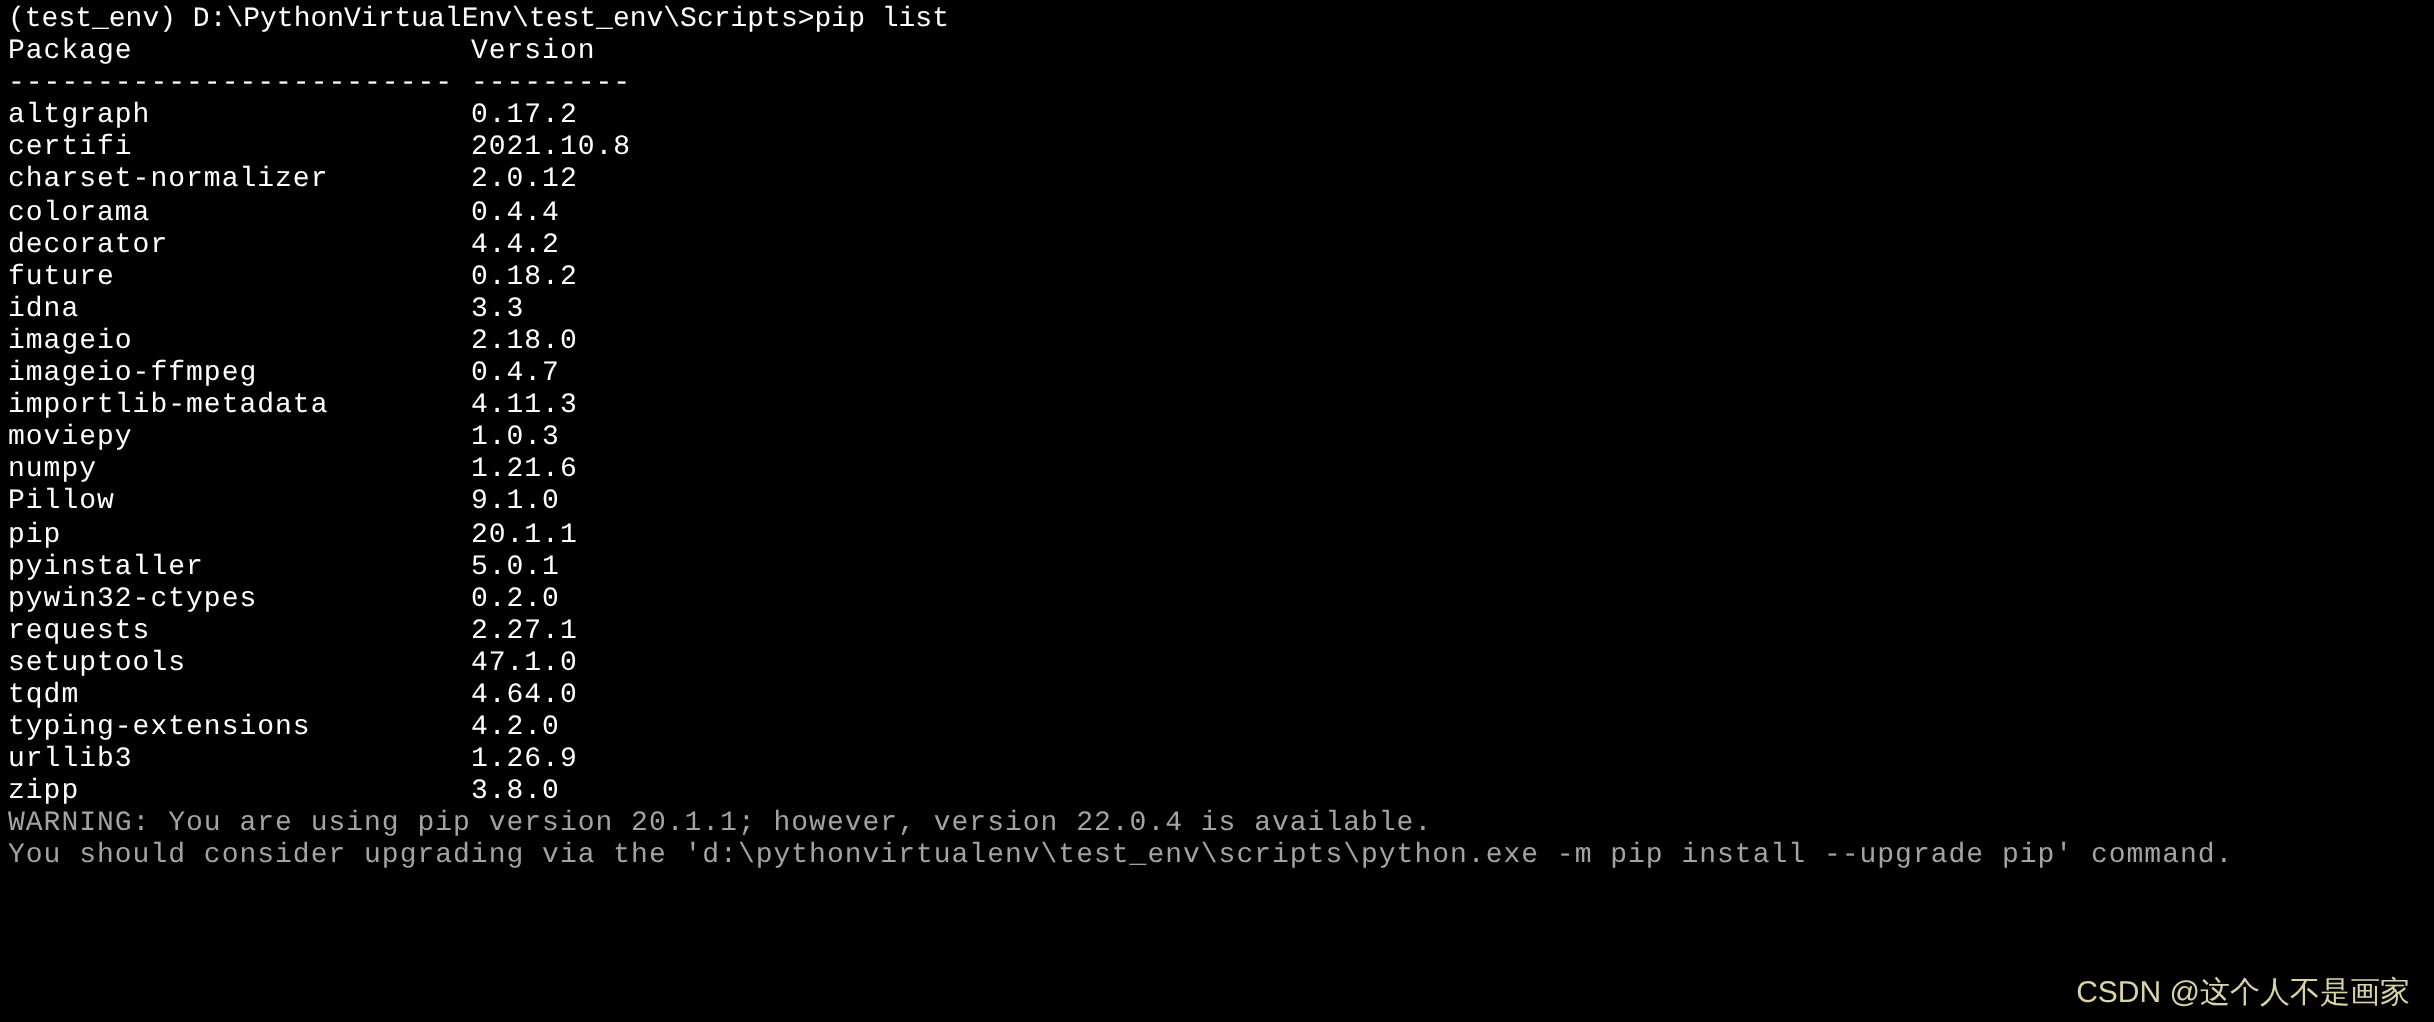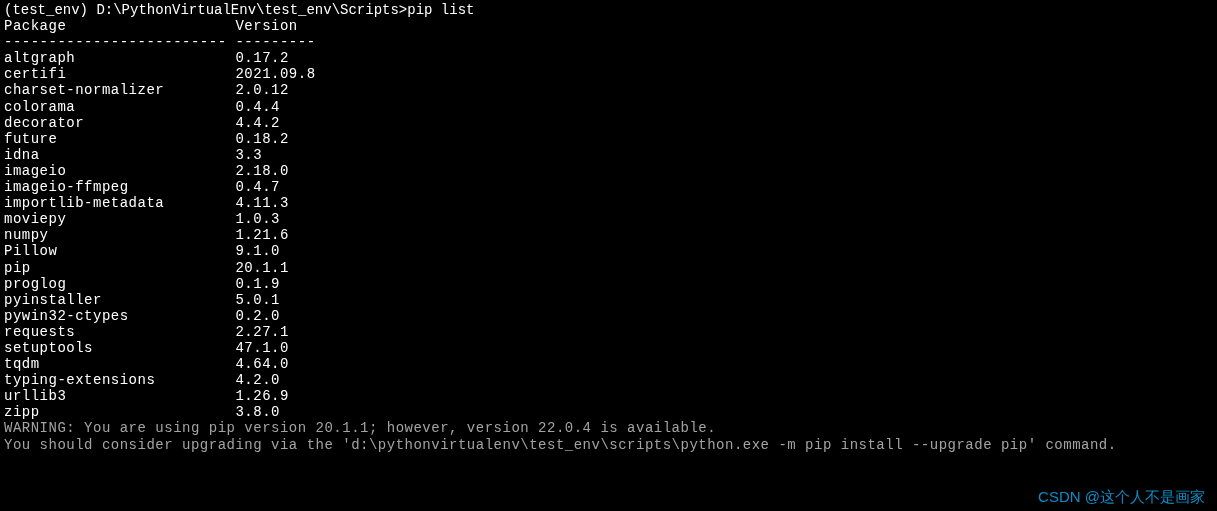--- a/index.html
+++ b/index.html
@@ -26,52 +26,51 @@
     .yellow {
       color: #a3a3a3;
     }
     .prompt-line {
       white-space: pre;
     }
     .watermark {
       position: absolute;
       right: 12px;
       bottom: 6px;
-      color: #0ea5e9;
+      color: #fef9c3;
       font-family: "Microsoft YaHei", sans-serif;
       font-size: 15px;
       opacity: 0.85;
       letter-spacing: 0;
     }
   </style>
 </head>
 <body>
 
 <div class="prompt-line"><span>(test_env) D:\PythonVirtualEnv\test_env\Scripts&gt;</span><span>pip list</span></div>
 
 <div class="line"><span id="hdr-col1">Package                   </span><span>Version</span></div>
 
 <div class="line"><span id="sep-col1">------------------------- </span><span>---------</span></div>
 
 <div id="pkg-rows">
     <div class="line"><span>altgraph                  </span><span>0.17.2</span></div>
-    <div class="line"><span>certifi                   </span><span>2021.09.8</span></div>
+    <div class="line"><span>certifi                   </span><span>2021.10.8</span></div>
     <div class="line"><span>charset-normalizer        </span><span>2.0.12</span></div>
     <div class="line"><span>colorama                  </span><span>0.4.4</span></div>
     <div class="line"><span>decorator                 </span><span>4.4.2</span></div>
     <div class="line"><span>future                    </span><span>0.18.2</span></div>
     <div class="line"><span>idna                      </span><span>3.3</span></div>
     <div class="line"><span>imageio                   </span><span>2.18.0</span></div>
     <div class="line"><span>imageio-ffmpeg            </span><span>0.4.7</span></div>
     <div class="line"><span>importlib-metadata        </span><span>4.11.3</span></div>
     <div class="line"><span>moviepy                   </span><span>1.0.3</span></div>
     <div class="line"><span>numpy                     </span><span>1.21.6</span></div>
     <div class="line"><span>Pillow                    </span><span>9.1.0</span></div>
     <div class="line"><span>pip                       </span><span>20.1.1</span></div>
-    <div class="line"><span>proglog                   </span><span>0.1.9</span></div>
     <div class="line"><span>pyinstaller               </span><span>5.0.1</span></div>
     <div class="line"><span>pywin32-ctypes            </span><span>0.2.0</span></div>
     <div class="line"><span>requests                  </span><span>2.27.1</span></div>
     <div class="line"><span>setuptools                </span><span>47.1.0</span></div>
     <div class="line"><span>tqdm                      </span><span>4.64.0</span></div>
     <div class="line"><span>typing-extensions         </span><span>4.2.0</span></div>
     <div class="line"><span>urllib3                   </span><span>1.26.9</span></div>
     <div class="line"><span>zipp                      </span><span>3.8.0</span></div>
   </div>
 

